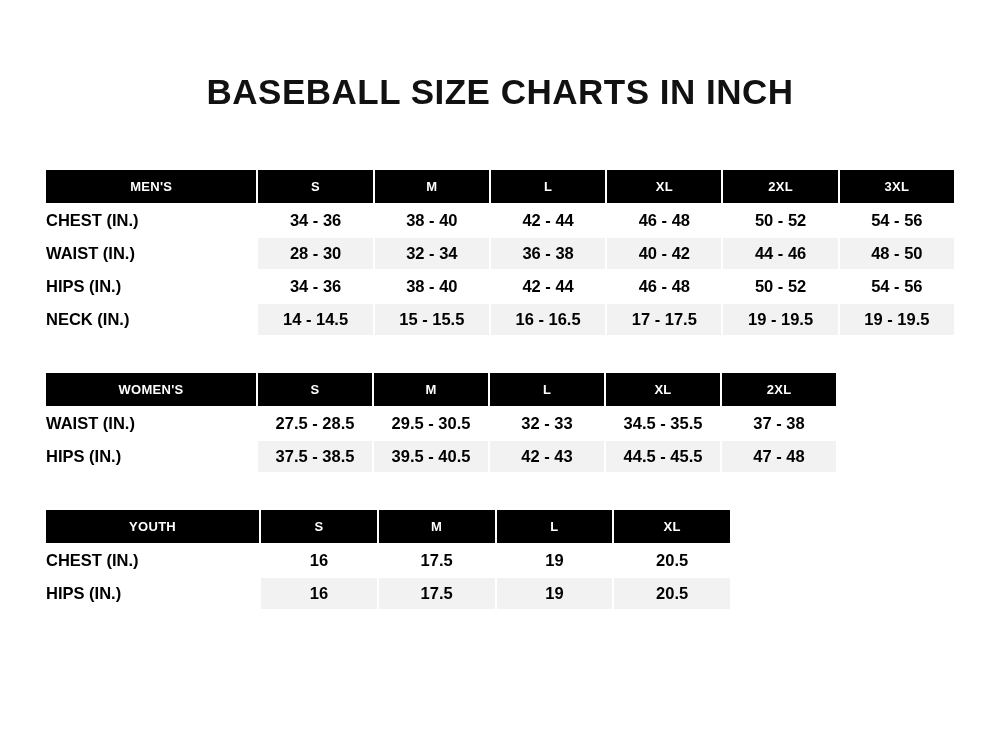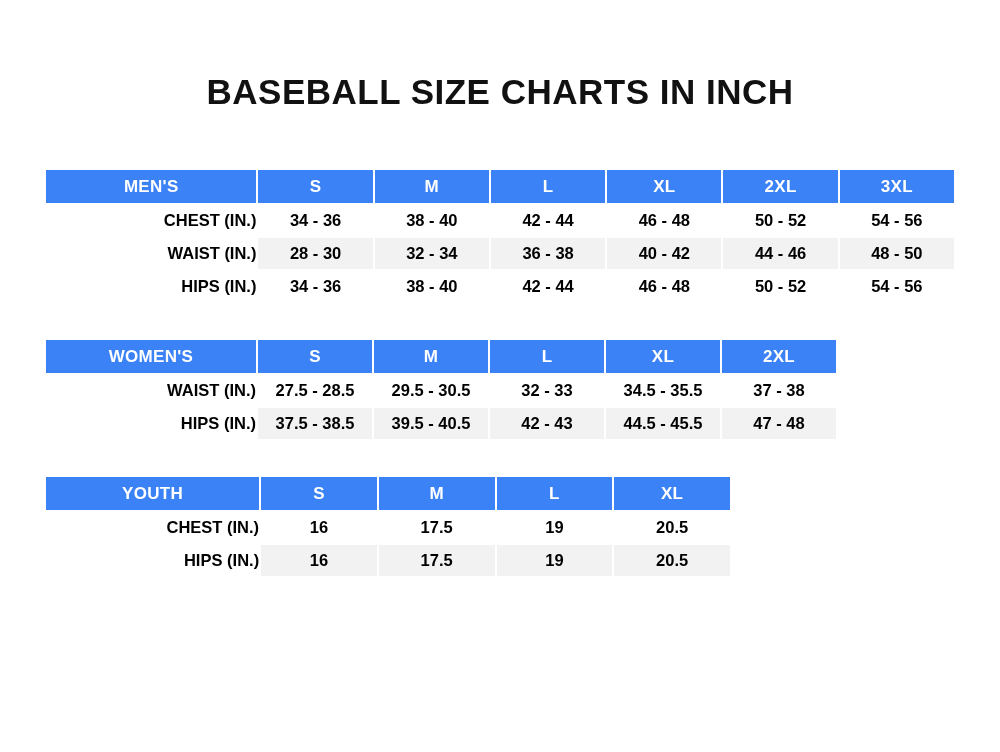--- a/index.html
+++ b/index.html
@@ -49,37 +49,37 @@
   th, td {
     border: 2px solid #ffffff;
     height: 31px;
     font-size: 16.5px;
     font-weight: bold;
     text-align: center;
     padding: 0;
     white-space: nowrap;
   }
   thead th {
-    background: #3b82f6;
+    background: #000000;
     color: #ffffff;
-    font-size: 17px;
+    font-size: 13px;
     letter-spacing: 0.3px;
     height: 33px;
   }
   thead th.rowlabel {
     text-align: center;
   }
   tbody tr:nth-child(odd) td {
     background: #ffffff;
   }
   tbody tr:nth-child(even) td {
     background: #f2f2f2;
   }
   tbody td.rowlabel {
-    text-align: right;
+    text-align: left;
     background: #ffffff;
   }
   tbody tr:nth-child(even) td.rowlabel {
     background: #ffffff;
   }
   .spacer-men { height: 34px; }
   .spacer-women { height: 34px; }
   
   .men col.c0 { width: 212px; }
   .men col.cN { width: 116px; }
@@ -139,20 +139,29 @@
         </tr>
         <tr>
           <td class="rowlabel">HIPS (IN.)</td>
           <td>34 - 36</td>
           <td>38 - 40</td>
           <td>42 - 44</td>
           <td>46 - 48</td>
           <td>50 - 52</td>
           <td>54 - 56</td>
         </tr>
+        <tr>
+          <td class="rowlabel">NECK (IN.)</td>
+          <td>14 - 14.5</td>
+          <td>15 - 15.5</td>
+          <td>16 - 16.5</td>
+          <td>17 - 17.5</td>
+          <td>19 - 19.5</td>
+          <td>19 - 19.5</td>
+        </tr>
       </tbody>
     </table>
 
     <div class="spacer-men"></div>
 
     <table class="women">
       <colgroup>
         <col class="c0">
           <col class="cN">
           <col class="cN">

